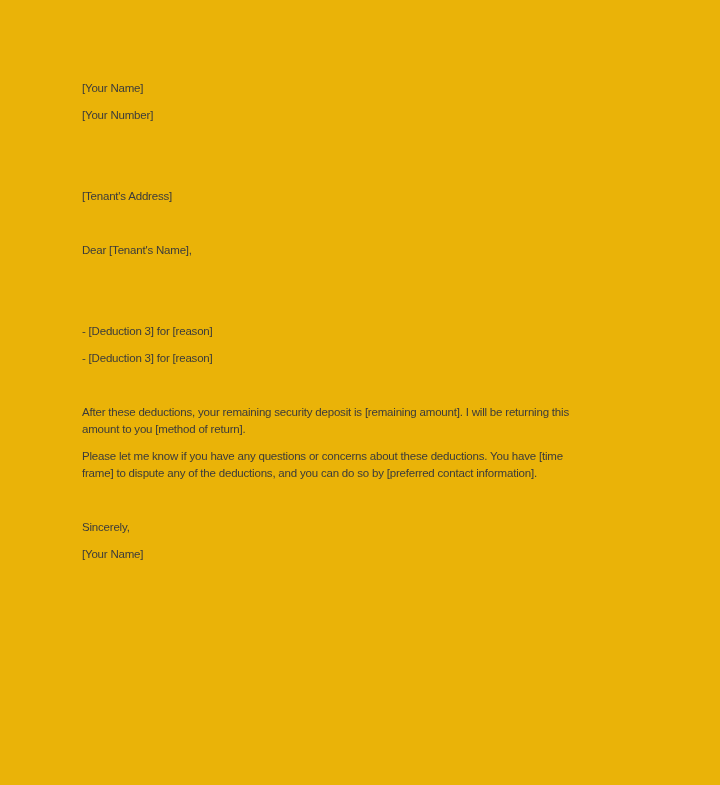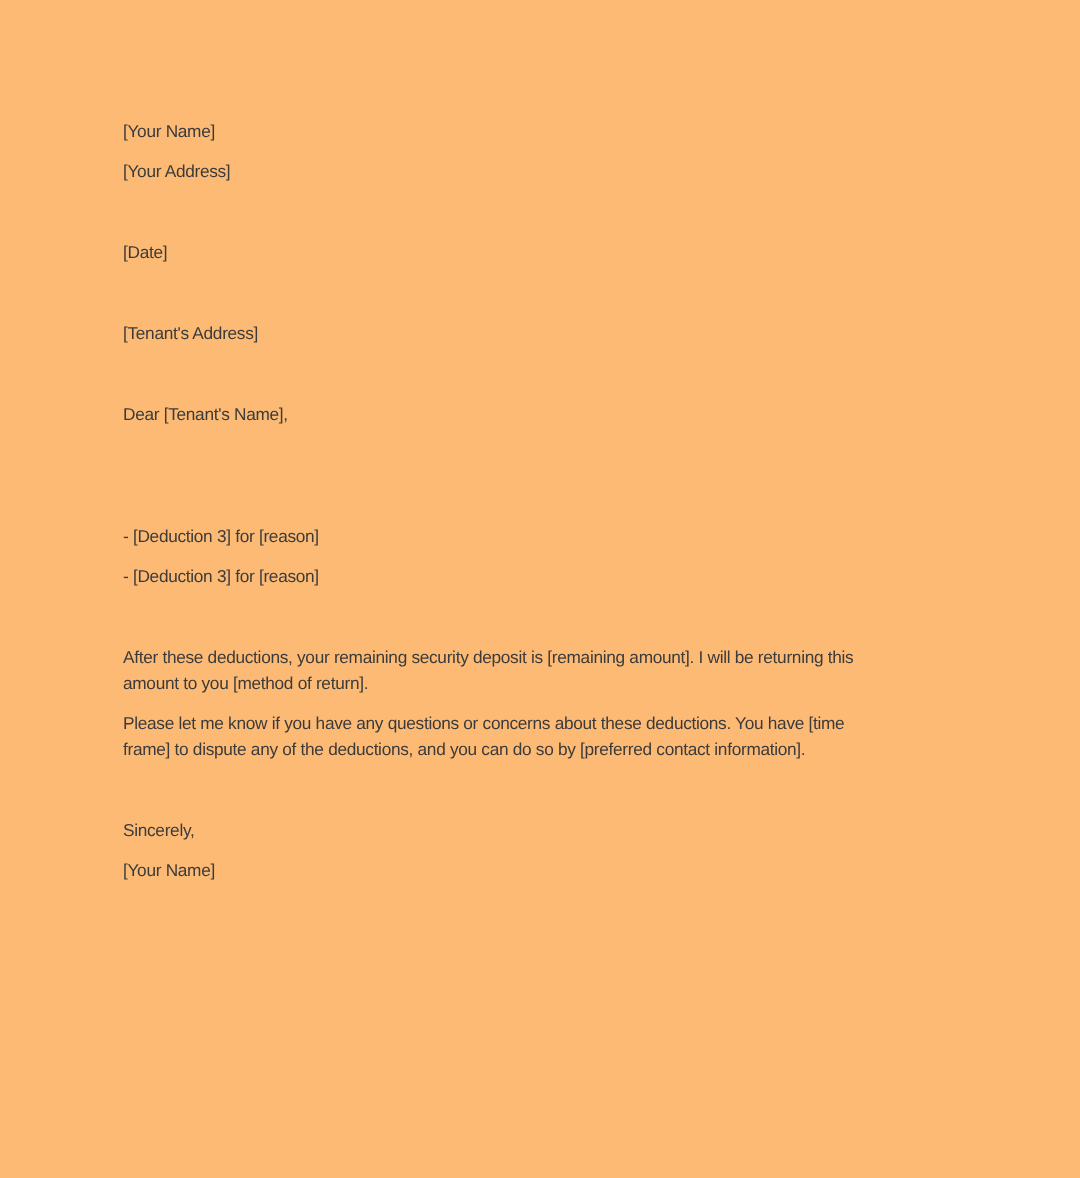--- a/index.html
+++ b/index.html
@@ -4,21 +4,21 @@
 <style>
   html, body {
     margin: 0;
     padding: 0;
     background: #ffffff;
   }
   .page {
     position: relative;
     width: 720px;
     height: 785px;
-    background: #fdba74;
+    background: #eab308;
     overflow: hidden;
     font-family: "Liberation Sans", "DejaVu Sans", sans-serif;
   }
   .letter {
     position: absolute;
     left: 82px;
     top: 80px;
     width: 620px;
     color: #3b3b3b;
     font-size: 11.5px;
@@ -33,25 +33,24 @@
     height: 27px;
   }
 </style>
 </head>
 <body>
 
 <div class="page">
   <div class="letter">
 
     <p class="para">[Your Name]</p>
-    <p class="para">[Your Address]</p>
+    <p class="para">[Your Number]</p>
 
     <div class="gap"></div>
 
-    <p class="para">[Date]</p>
 
     <div class="gap"></div>
 
     <p class="para">[Tenant's Address]</p>
 
     <div class="gap"></div>
 
     <p class="para">Dear [Tenant's Name],</p>
 
     <div class="gap"></div>

